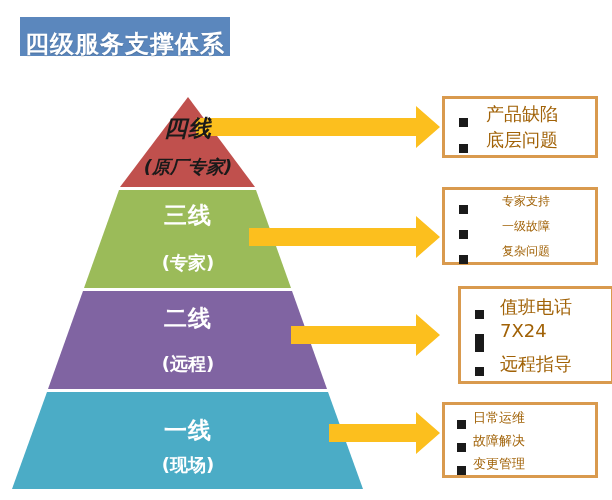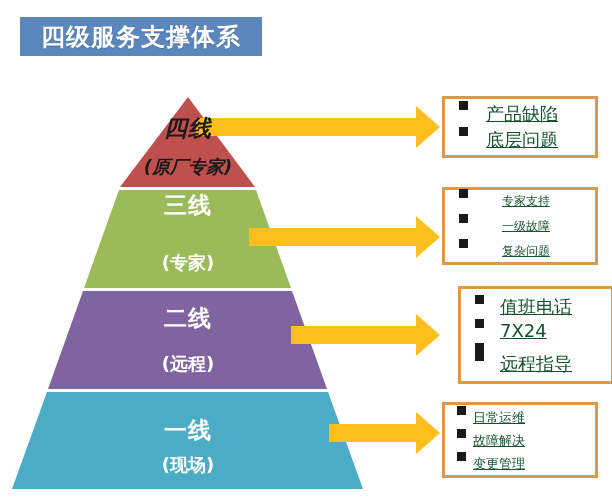--- a/index.html
+++ b/index.html
@@ -18,25 +18,25 @@
     position: relative;
     width: 612px;
     height: 500px;
   }
 
   
   .title-banner {
     position: absolute;
     left: 20px;
     top: 17px;
-    width: 242px;
+    width: 210px;
     height: 39px;
     background: #5b87bd;
     display: flex;
-    align-items: center;
+    align-items: flex-end;
     justify-content: center;
     box-sizing: border-box;
   }
   .title-banner .title-text {
     color: #ffffff;
     font-size: 24px;
     font-weight: bold;
     letter-spacing: 1px;
     line-height: 1;
     white-space: nowrap;
@@ -68,21 +68,21 @@
     font-size: 18px;
     font-weight: bold;
   }
   .tier-white { color: #ffffff; }
   .tier-black { color: #1a1a1a; font-style: italic; }
 
   
   #t4-main { left: 108px; top: 117px; width: 160px; }
   #t4-sub  { left: 108px; top: 158px; width: 160px; }
   
-  #t3-main { left: 108px; top: 194px; width: 160px; }
+  #t3-main { left: 108px; top: 204px; width: 160px; }
   #t3-sub  { left: 108px; top: 254px; width: 160px; }
   
   #t2-main { left: 108px; top: 307px; width: 160px; }
   #t2-sub  { left: 108px; top: 355px; width: 160px; }
   
   #t1-main { left: 108px; top: 408px; width: 160px; margin-top: 11px; }
   #t1-sub  { left: 108px; top: 456px; width: 160px; }
 
   
   .callout {
@@ -94,24 +94,23 @@
     flex-direction: column;
     justify-content: center;
   }
   .callout ul {
     margin: 0;
     padding: 0;
     list-style: none;
   }
   .callout li {
     display: flex;
-    align-items: flex-start;
-    color: #14532d;
+    align-items: flex-end;
+    color: #a16207;
     white-space: nowrap;
-    text-decoration: underline;
   }
   .bullet {
     display: inline-block;
     background: #1a1a1a;
     flex: none;
   }
 
   
   #box1 { left: 442px; top: 96px; width: 156px; height: 62px; }
   #box1 ul { padding-left: 14px; }

